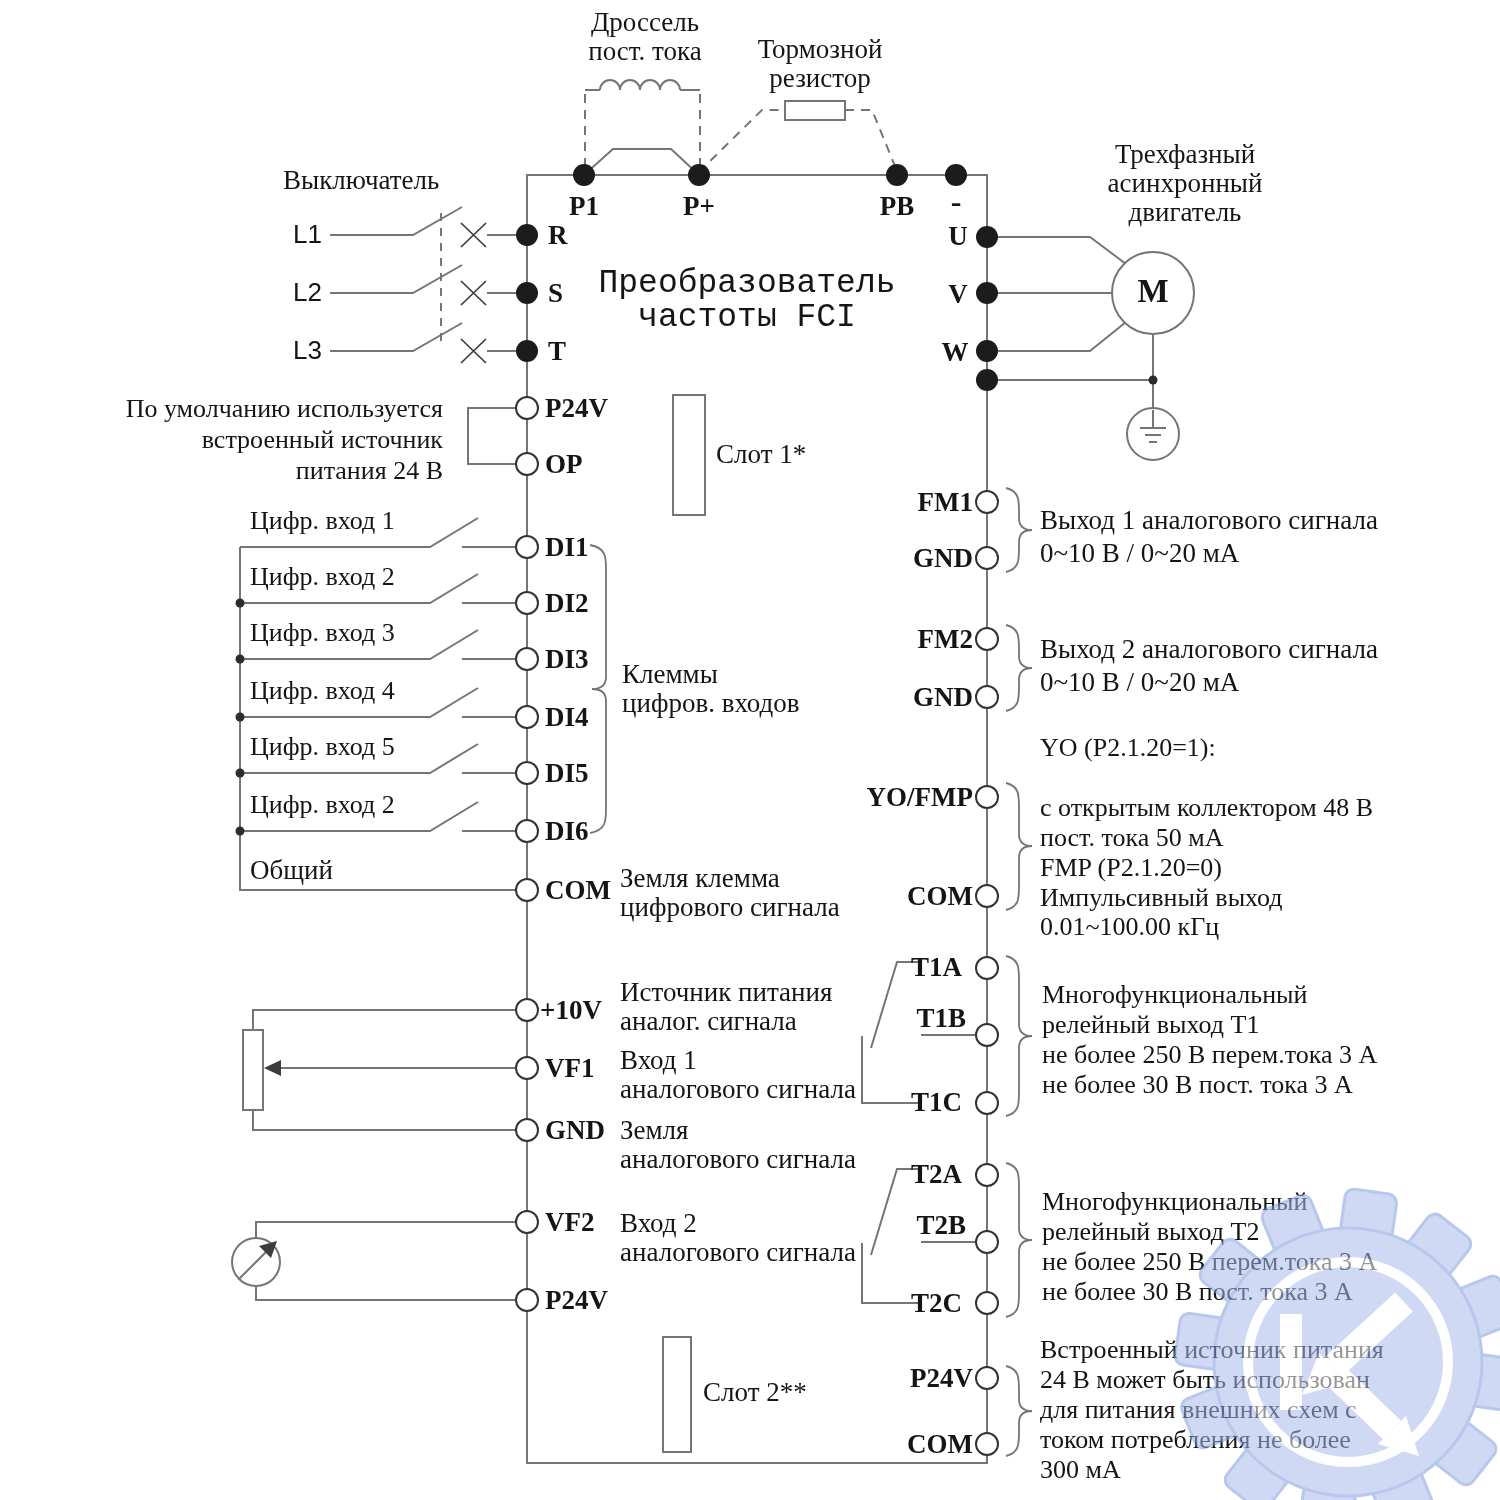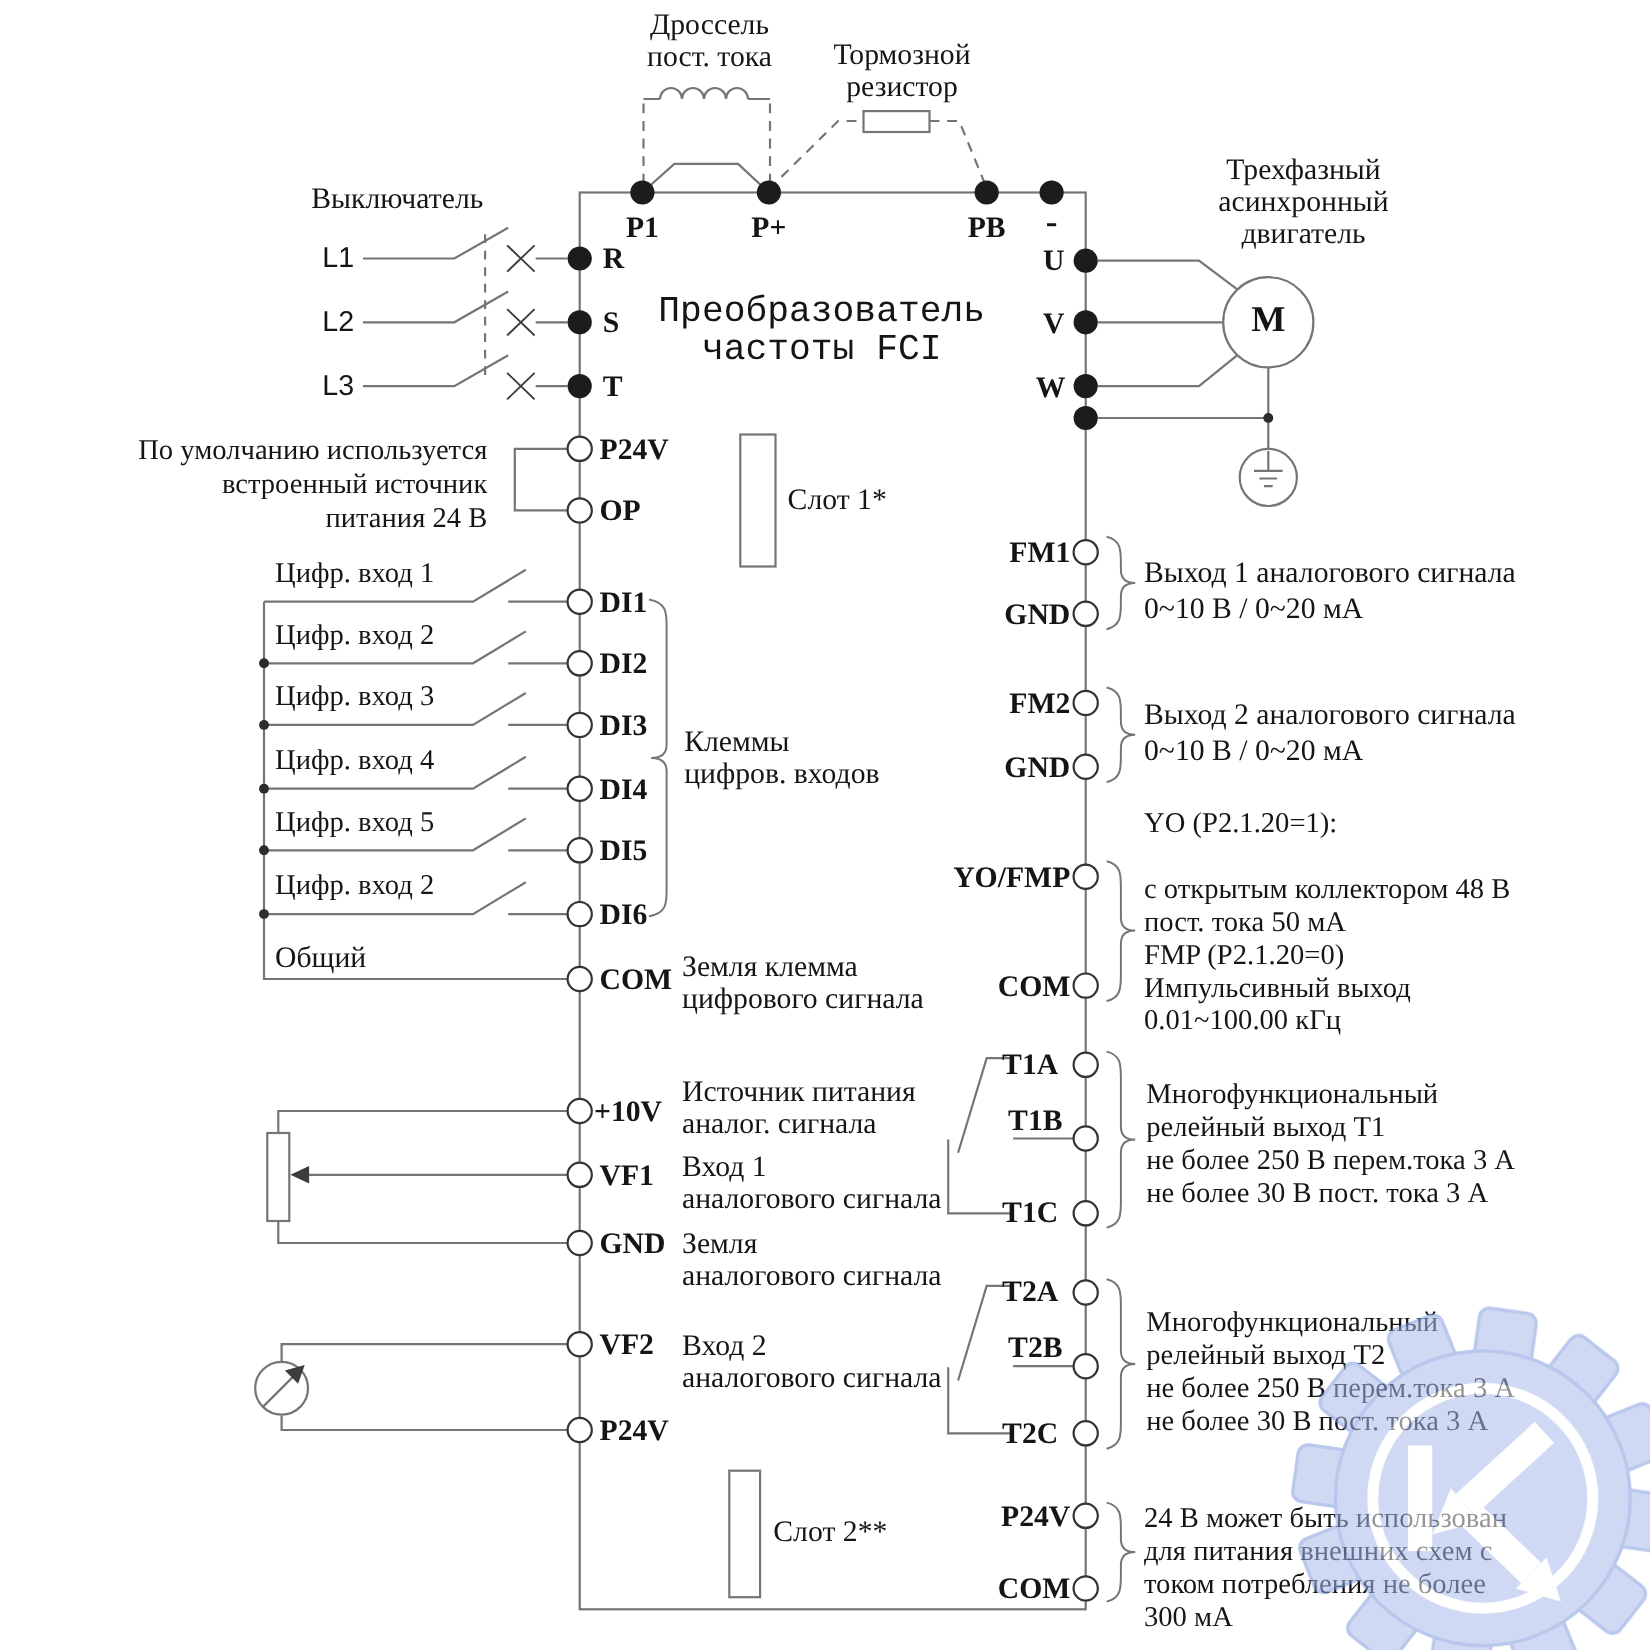--- a/index.html
+++ b/index.html
@@ -229,20 +229,21 @@
 <div class="lbl b r" style="left:962px;top:1160px">T2A</div>
 <div class="lbl b r" style="left:966px;top:1211px">T2B</div>
 <div class="lbl b r" style="left:962px;top:1289px">T2C</div>
 <div class="lbl" style="left:1042px;top:1188px">Многофункциональный</div>
 <div class="lbl" style="left:1042px;top:1218px">релейный выход T2</div>
 <div class="lbl" style="left:1042px;top:1248px">не более 250 В перем.тока 3 А</div>
 <div class="lbl" style="left:1042px;top:1278px">не более 30 В пост. тока 3 А</div>
 
 <div class="lbl b r" style="left:973px;top:1364px">P24V</div>
 <div class="lbl b r" style="left:973px;top:1430px">COM</div>
+<div class="lbl" style="left:1040px;top:1336px">Встроенный источник питания</div>
 <div class="lbl" style="left:1040px;top:1366px">24 В может быть использован</div>
 <div class="lbl" style="left:1040px;top:1396px">для питания внешних схем с</div>
 <div class="lbl" style="left:1040px;top:1426px">током потребления не более</div>
 <div class="lbl" style="left:1040px;top:1456px">300 мА</div>
 
 <svg id="wm" width="1500" height="1500" viewBox="0 0 1500 1500">
       <g opacity="0.55">
         <rect x="1322" y="1190" width="52" height="52" rx="9" fill="#a9bbe9" stroke="#7e99dc" stroke-width="3" transform="rotate(8 1348 1362)"></rect>
         <rect x="1322" y="1190" width="52" height="52" rx="9" fill="#a9bbe9" stroke="#7e99dc" stroke-width="3" transform="rotate(38 1348 1362)"></rect>
         <rect x="1322" y="1190" width="52" height="52" rx="9" fill="#a9bbe9" stroke="#7e99dc" stroke-width="3" transform="rotate(68 1348 1362)"></rect>

